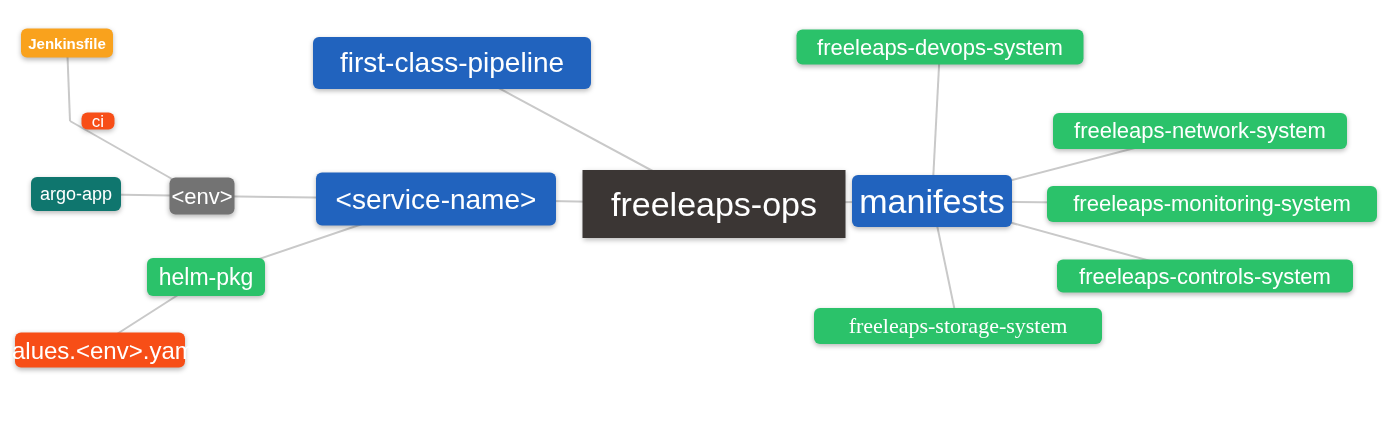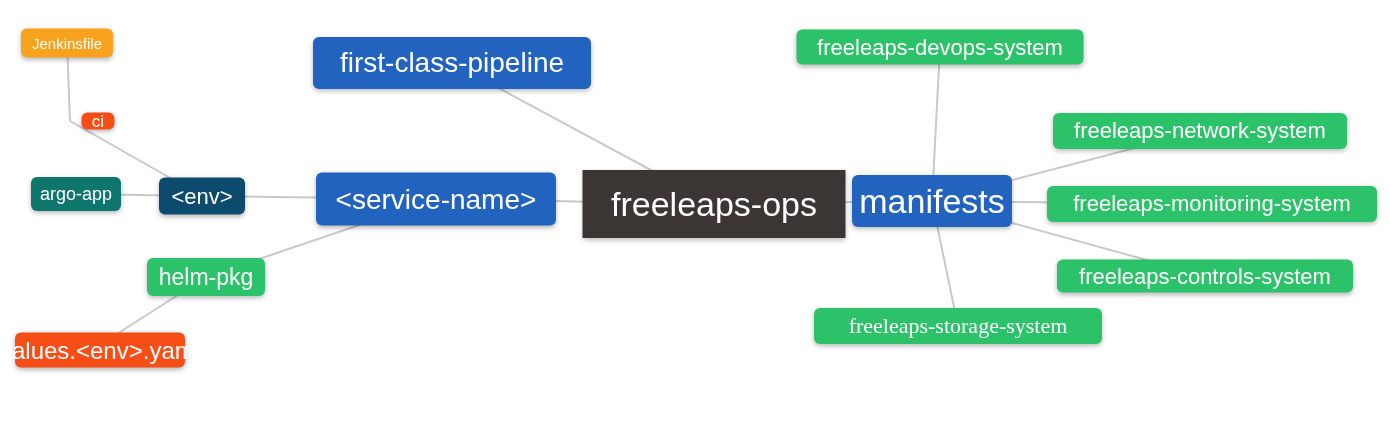--- a/index.html
+++ b/index.html
@@ -53,23 +53,23 @@
       <line x1="932" y1="201" x2="940" y2="47" stroke="#c9c9c9" stroke-width="2"></line>
       <line x1="932" y1="201" x2="1200" y2="131" stroke="#c9c9c9" stroke-width="2"></line>
       <line x1="932" y1="201" x2="1212" y2="204" stroke="#c9c9c9" stroke-width="2"></line>
       <line x1="932" y1="201" x2="1205" y2="276" stroke="#c9c9c9" stroke-width="2"></line>
       <line x1="932" y1="201" x2="958" y2="326" stroke="#c9c9c9" stroke-width="2"></line>
     </svg>
     <div class="node root" style="left: 714px; top: 204px; width: 263px; height: 68px; font-size: 34px; background: rgb(59, 54, 52);">freeleaps-ops</div>
     <div class="node branch" style="left: 452px; top: 63px; width: 278px; height: 52px; font-size: 28px; background: rgb(33, 99, 190);">first-class-pipeline</div>
     <div class="node branch" style="left: 436px; top: 199px; width: 240px; height: 53px; font-size: 28px; background: rgb(33, 99, 190);">&lt;service-name&gt;</div>
     <div class="node branch" style="left: 932px; top: 201px; width: 160px; height: 52px; font-size: 34px; background: rgb(33, 99, 190);">manifests</div>
-    <div class="node leaf" style="left: 202px; top: 196px; width: 86px; height: 37px; font-size: 22px; background: #0c4a6e;">&lt;env&gt;</div>
+    <div class="node leaf" style="left: 202px; top: 196px; width: 65px; height: 37px; font-size: 22px; background: #737373;">&lt;env&gt;</div>
     <div class="node leaf" style="left: 206px; top: 277px; width: 118px; height: 38px; font-size: 23px; background: rgb(43, 194, 106);">helm-pkg</div>
-    <div class="node build" style="left: 67px; top: 43px; width: 92px; height: 29px; font-size: 15px; background: rgb(249, 162, 29);">Jenkinsfile</div>
+    <div class="node build" style="left: 67px; top: 43px; width: 92px; height: 29px; font-size: 15px; background: rgb(249, 162, 29); font-weight: bold;">Jenkinsfile</div>
     <div class="node artifact" style="left: 70px; top: 121px; width: 33px; height: 17px; font-size: 17px; background: rgb(247, 78, 23); margin-left: 28px;">ci</div>
     <div class="node artifact" style="left: 76px; top: 194px; width: 90px; height: 34px; font-size: 18px; background: #0f766e;">argo-app</div>
     <div class="node artifact" style="left: 100px; top: 350px; width: 170px; height: 35px; font-size: 24px; background: rgb(247, 78, 23);">values.&lt;env&gt;.yaml</div>
     <div class="node leaf" style="left: 940px; top: 47px; width: 287px; height: 35px; font-size: 22px; background: rgb(43, 194, 106);">freeleaps-devops-system</div>
     <div class="node leaf" style="left: 1200px; top: 131px; width: 294px; height: 36px; font-size: 22px; background: rgb(43, 194, 106);">freeleaps-network-system</div>
     <div class="node leaf" style="left: 1212px; top: 204px; width: 330px; height: 36px; font-size: 22px; background: rgb(43, 194, 106);">freeleaps-monitoring-system</div>
     <div class="node leaf" style="left: 1205px; top: 276px; width: 296px; height: 33px; font-size: 22px; background: rgb(43, 194, 106);">freeleaps-controls-system</div>
     <div class="node leaf" style="left: 958px; top: 326px; width: 288px; height: 36px; font-size: 22px; background: rgb(43, 194, 106); font-family: Liberation Serif, serif;">freeleaps-storage-system</div>
   </div>
 

